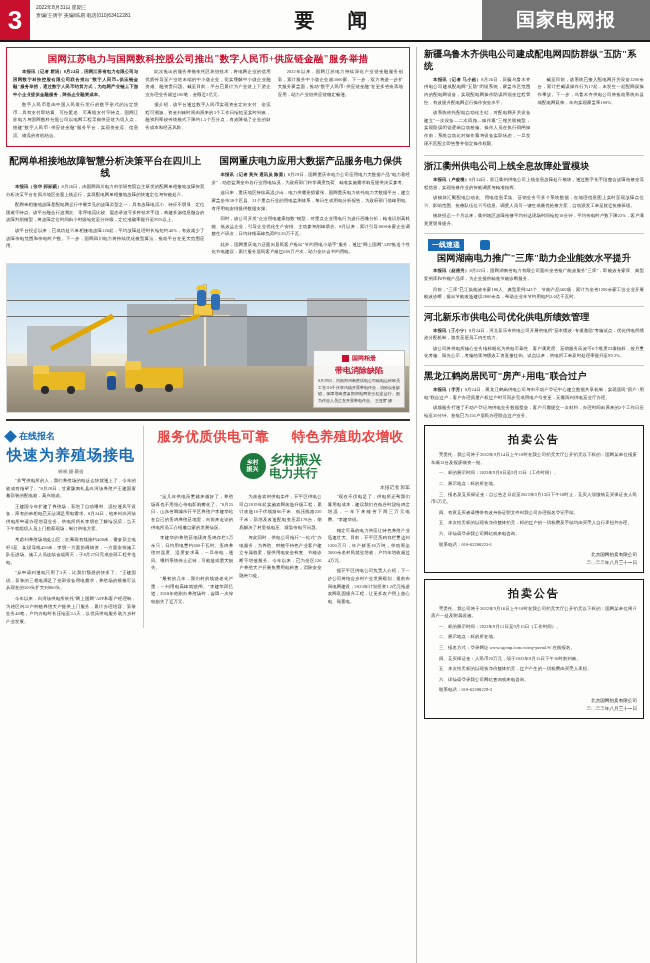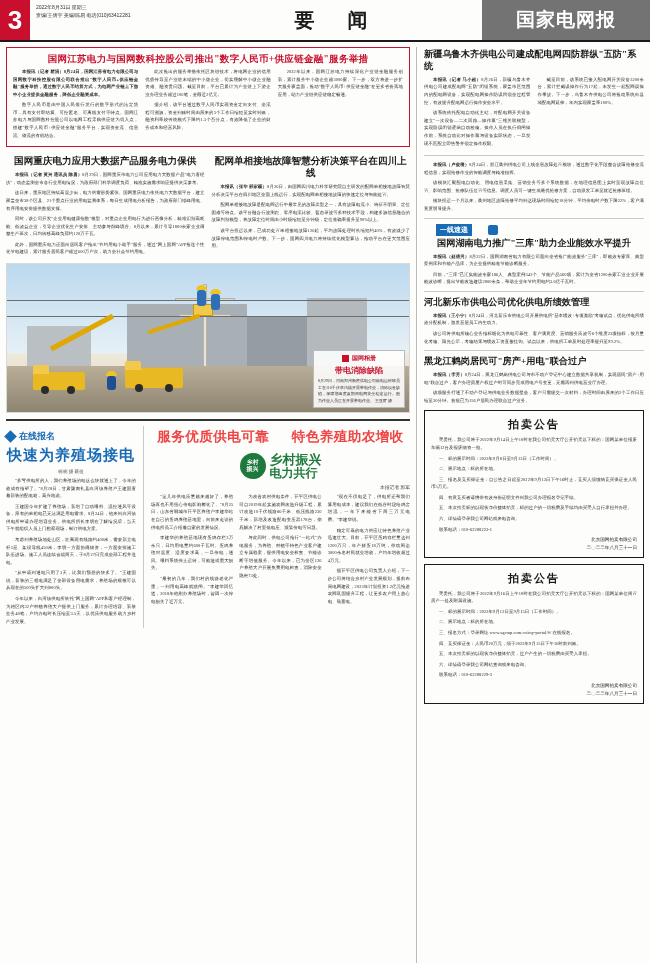--- a/index.html
+++ b/index.html
@@ -152,21 +152,21 @@
     border: 1px solid #1a1a1a; padding: 5px 6px; margin-top: 6px;
   }
   .notice h4 {
     text-align: center; font-size: 11px; font-weight: bold; margin: 1px 0 4px;
     letter-spacing: 2px;
   }
   .notice .txt p { text-indent: 8px; }
   .sign { text-align: right; font-size: 4.6px; line-height: 1.7; margin-top: 3px; }
 
   .ribbon {
-    display:flex; align-items:center; gap:16px; margin: 3px 12px 2px; text-align: right;
+    display:flex; align-items:center; gap:16px; margin: 3px 4px 2px; text-align: right;
   }
   .ribbon .tag {
     background:#1d7a3c; color:#fff; font-size:7px; padding:1px 4px; font-weight:bold;
   }
   .ribbon .tag.blue { background:#1a6bb5; }
   .mini-icon { width:10px; height:10px; background:#1a6bb5; border-radius:2px; }
 </style>
 </head>
 <body>
 
@@ -198,34 +198,34 @@
             <p>据介绍，该平台通过数字人民币实现资金定向支付、全流程可溯源，资金到账时间由原来的3个工作日缩短至实时到账，融资利率较传统模式下降约1.5个百分点，有效降低了企业的财务成本和经营风险。</p>
           </div>
           <div class="c txt">
             <p>2022年以来，国网江苏电力持续深化产业链金融服务创新，累计服务中小微企业超3000家。下一步，双方将进一步扩大服务覆盖面，推动"数字人民币+供应链金融"在更多省份落地应用，助力产业链供应链稳定畅通。</p>
           </div>
         </div>
       </div>
 
       <div class="two-col">
         <div>
+          <h3 class="b-title">配网单相接地故障智慧分析决策平台在四川上线</h3>
+          <div class="txt">
+            <p><span class="dateline">本报讯（张华 郭家颖）</span><span>8月26日，由国网四川电力科学研究院自主研发的配网单相接地故障智慧分析决策平台在四川地区全面上线运行，实现配电网单相接地故障的快速定位与智能处置。</span></p>
+            <p>配网单相接地故障是配电网运行中最常见的故障类型之一，具有故障电流小、特征不明显、定位困难等特点。该平台融合行波测距、零序电流比较、暂态录波等多种技术手段，构建多源信息融合的故障判别模型，将故障定位时间由小时级缩短至分钟级，定位准确率提升至90%以上。</p>
+            <p>该平台投运以来，已成功处置单相接地故障126起，平均故障处理时长缩短约40%，有效减少了故障停电范围和停电时户数。下一步，国网四川电力将持续优化模型算法，推动平台在更大范围应用。</p>
+          </div>
+        </div>
+        <div>
           <h3 class="b-title">国网重庆电力应用大数据产品服务电力保供</h3>
           <div class="txt">
             <p><span class="dateline">本报讯（记者 黄兴 通讯员 陈勇）</span><span>8月29日，国网重庆市电力公司应用电力大数据产品"电力看经济"，动态监测全市各行业用电情况，为政府部门科学调度负荷、精准实施需求响应提供决策参考。</span></p>
             <p>连日来，重庆地区持续高温少雨，电力供需形势紧张。国网重庆电力依托电力大数据平台，建立覆盖全市38个区县、21个重点行业的用电监测体系，每日生成用电分析报告，为政府部门错峰用电、有序用电安排提供数据支撑。</p>
             <p>同时，该公司开发"企业用电健康指数"模型，对重点企业用电行为进行画像分析，精准识别高耗能、低效益企业，引导企业优化生产安排、主动参与削峰填谷。8月以来，累计引导1800余家企业调整生产班次，日均转移高峰负荷约120万千瓦。</p>
             <p>此外，国网重庆电力还面向居民客户推出"节约用电小助手"服务，通过"网上国网"APP推送个性化节电建议，累计服务居民客户超过600万户次，助力全社会节约用电。</p>
-          </div>
-        </div>
-        <div>
-          <h3 class="b-title">配网单相接地故障智慧分析决策平台在四川上线</h3>
-          <div class="txt">
-            <p><span class="dateline">本报讯（张华 郭家颖）</span><span>8月26日，由国网四川电力科学研究院自主研发的配网单相接地故障智慧分析决策平台在四川地区全面上线运行，实现配电网单相接地故障的快速定位与智能处置。</span></p>
-            <p>配网单相接地故障是配电网运行中最常见的故障类型之一，具有故障电流小、特征不明显、定位困难等特点。该平台融合行波测距、零序电流比较、暂态录波等多种技术手段，构建多源信息融合的故障判别模型，将故障定位时间由小时级缩短至分钟级，定位准确率提升至90%以上。</p>
-            <p>该平台投运以来，已成功处置单相接地故障126起，平均故障处理时长缩短约40%，有效减少了故障停电范围和停电时户数。下一步，国网四川电力将持续优化模型算法，推动平台在更大范围应用。</p>
           </div>
         </div>
       </div>
 
       <div class="photo-wrap">
         <div class="photo">
           <div class="sky"></div>
 
           <div class="bldg" style="left:120px; top:40px; width:120px; height:66px; background:#a9b0b5;"></div>
           <div class="bldg" style="left:240px; top:52px; width:70px; height:54px; background:#969da2;"></div>
@@ -335,20 +335,21 @@
           <p><span class="dateline">本报讯（记者 马小超）</span><span>8月26日，新疆乌鲁木齐供电公司建成配电网"五防"闭锁系统，覆盖市区范围内的配电网设备，实现配电网操作防误闭锁全过程管控，有效提升配电网运行操作安全水平。</span></p>
           <p>该系统依托配电自动化主站，对配电网开关设备建立"一次设备—二次回路—操作票"三维关联模型，实现防误闭锁逻辑自动校核。操作人员在执行倒闸操作前，系统自动比对操作票与设备实际状态，一旦发现不匹配立即告警并锁定操作权限。</p>
         </div>
         <div class="txt">
           <p>截至目前，该系统已接入配电网开关设备3200余台，累计拦截误操作行为17起，未发生一起配网误操作事故。下一步，乌鲁木齐供电公司将推动系统向县域配电网延伸，年内实现覆盖率100%。</p>
         </div>
       </div>
 
       <div class="rule"></div>
 
+      <h3 class="r-title">浙江衢州供电公司上线全息故障处置模块</h3>
       <div class="txt">
         <p><span class="dateline">本报讯（卢俊橙）</span><span>8月24日，浙江衢州供电公司上线全息故障处置模块，通过数字化手段整合故障抢修全流程信息，实现抢修作业的智能调度与精准指挥。</span></p>
         <p>该模块汇聚配电自动化、用电信息采集、营销业务等多个系统数据，在地理信息图上实时呈现故障点位置、影响范围、抢修队伍位置等信息。调度人员可一键生成最优抢修方案，自动派发工单至就近抢修班组。</p>
         <p>模块投运一个月以来，衢州地区故障抢修平均到达现场时间缩短18分钟，平均停电时户数下降22%，客户满意度明显提升。</p>
       </div>
 
       <div class="rule"></div>
 
       <div class="ribbon">
         <span class="tag blue">一线速递</span>

